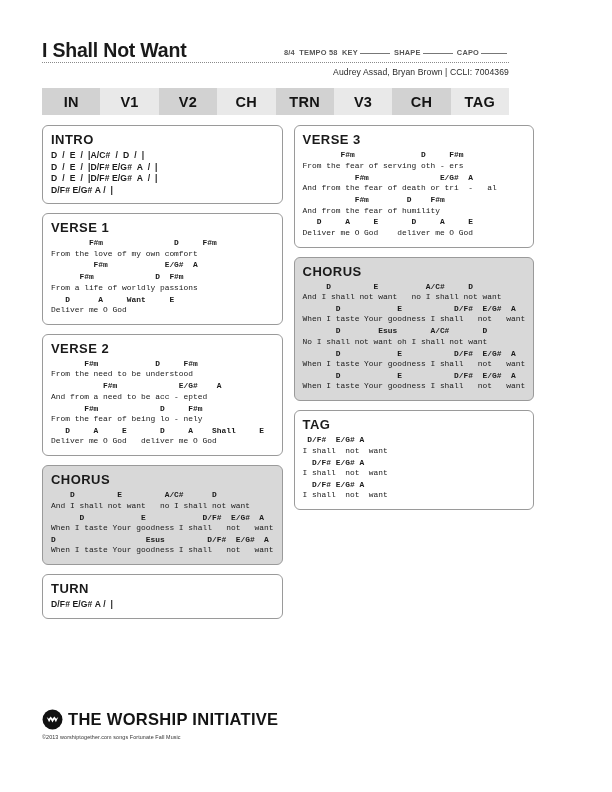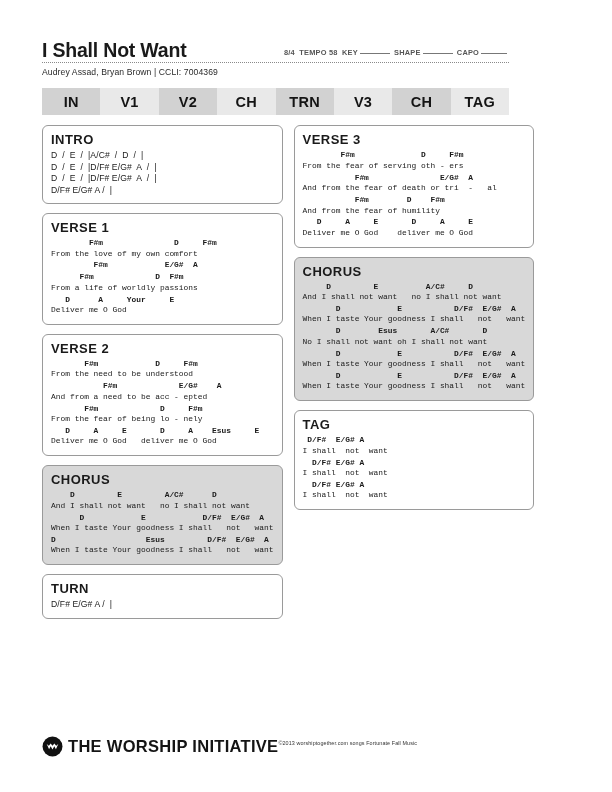--- a/index.html
+++ b/index.html
@@ -56,20 +56,21 @@
   .rule {
     margin-top: 2px;
     border-top: 1px dotted #8a8a8a;
     height: 0;
   }
   .authors {
     margin-top: 4px;
     font-size: 8.6px;
     color: #2a2a2a;
     letter-spacing: 0.1px;
+    text-align: right;
   }
 
   
   .sequence {
     margin-top: 11px;
     display: flex;
     width: 100%;
     height: 27px;
     text-align: center;
   }
@@ -111,42 +112,42 @@
   .section.shaded { background: #d8d8d8; }
   .section-title {
     font-size: 13px;
     font-weight: bold;
     letter-spacing: 0.45px;
     margin-bottom: 3px;
   }
   .lyric-pair { margin-bottom: 1.5px; }
   .plainline {
     white-space: pre;
-    font-weight: normal;
+    font-weight: bold;
     font-size: 8.6px;
     line-height: 11.4px;
     letter-spacing: 0.1px;
   }
   
   .grid {
     font-family: "Liberation Mono", monospace;
     font-size: 7.9px;
     line-height: 10.4px;
     white-space: pre;
     letter-spacing: 0px;
   }
   .grid.bold { font-weight: bold; }
 
   
   .footer {
     position: absolute;
     left: 42px;
-    bottom: 35px;
-    display: flex;
-    flex-direction: row;
+    bottom: 52px;
+    display: flex;
+    flex-direction: column;
     margin-top: 27px;
   }
   .brand-row {
     display: flex;
     align-items: center;
     gap: 5px;
   }
   .logo-mark {
     width: 21px;
     height: 21px;
@@ -217,21 +218,21 @@
               <div class="grid">From the love of my own comfort</div>
             </div>
             <div class="lyric-pair">
               <div class="grid bold">         F#m            E/G#  A</div>
             </div>
             <div class="lyric-pair">
               <div class="grid bold">      F#m             D  F#m</div>
               <div class="grid">From a life of worldly passions</div>
             </div>
             <div class="lyric-pair">
-              <div class="grid bold">   D      A     Your     E</div>
+              <div class="grid bold">   D      A     Want     E</div>
               <div class="grid">Deliver me O God</div>
             </div>
           </div>
       </div>
 
       <div class="section">
         <div class="section-title">VERSE 2</div>
         <div id="verse2-lines">
             <div class="lyric-pair">
               <div class="grid bold">       F#m            D     F#m</div>
@@ -239,21 +240,21 @@
             </div>
             <div class="lyric-pair">
               <div class="grid bold">           F#m             E/G#    A</div>
               <div class="grid">And from a need to be acc - epted</div>
             </div>
             <div class="lyric-pair">
               <div class="grid bold">       F#m             D     F#m</div>
               <div class="grid">From the fear of being lo - nely</div>
             </div>
             <div class="lyric-pair">
-              <div class="grid bold">   D     A     E       D     A    Esus     E</div>
+              <div class="grid bold">   D     A     E       D     A    Shall     E</div>
               <div class="grid">Deliver me O God   deliver me O God</div>
             </div>
           </div>
       </div>
 
       <div class="section shaded">
         <div class="section-title">CHORUS</div>
         <div id="chorusL-lines">
             <div class="lyric-pair">
               <div class="grid bold">    D         E         A/C#      D</div>

